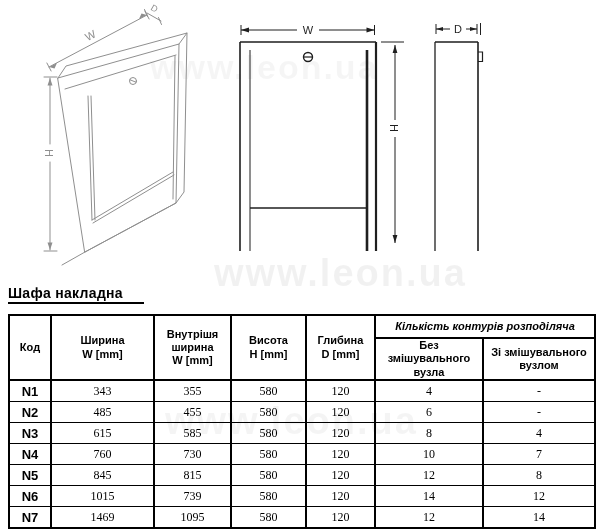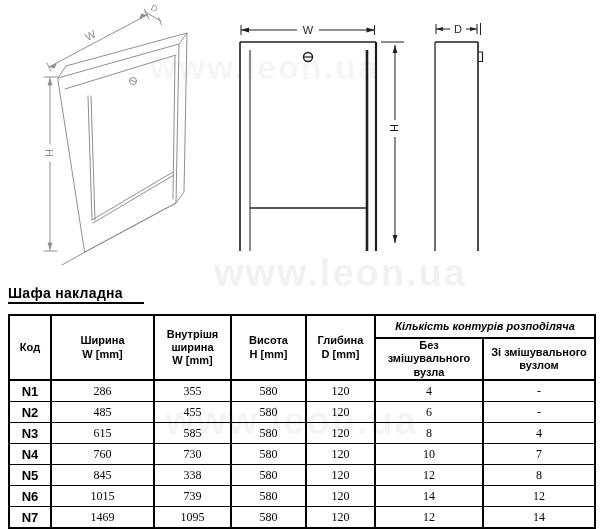--- a/index.html
+++ b/index.html
@@ -137,21 +137,21 @@
         </th>
         <th class="left">
           <span class="hl">Зі змішувального</span>
           <span class="hl">вузлом</span>
         </th>
       </tr>
     </thead>
     <tbody>
     <tr>
       <td class="code">N1</td>
-      <td class="num">286</td>
+      <td class="num">343</td>
       <td class="num">355</td>
       <td class="num">580</td>
       <td class="num">120</td>
       <td class="num">4</td>
       <td class="num">-</td>
     </tr>
 
     <tr>
       <td class="code">N2</td>
       <td class="num">485</td>
@@ -178,21 +178,21 @@
       <td class="num">730</td>
       <td class="num">580</td>
       <td class="num">120</td>
       <td class="num">10</td>
       <td class="num">7</td>
     </tr>
 
     <tr>
       <td class="code">N5</td>
       <td class="num">845</td>
-      <td class="num">338</td>
+      <td class="num">815</td>
       <td class="num">580</td>
       <td class="num">120</td>
       <td class="num">12</td>
       <td class="num">8</td>
     </tr>
 
     <tr>
       <td class="code">N6</td>
       <td class="num">1015</td>
       <td class="num">739</td>

